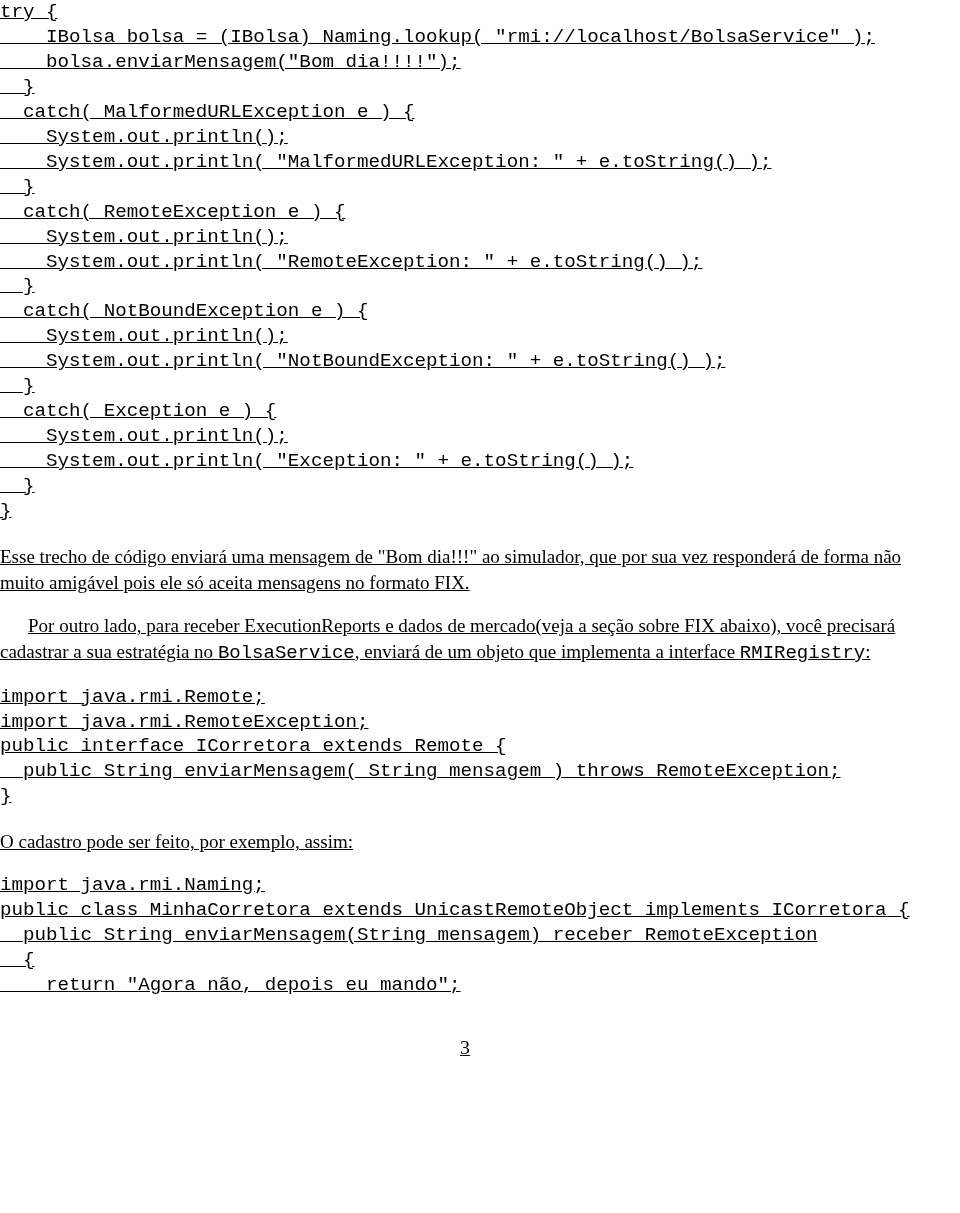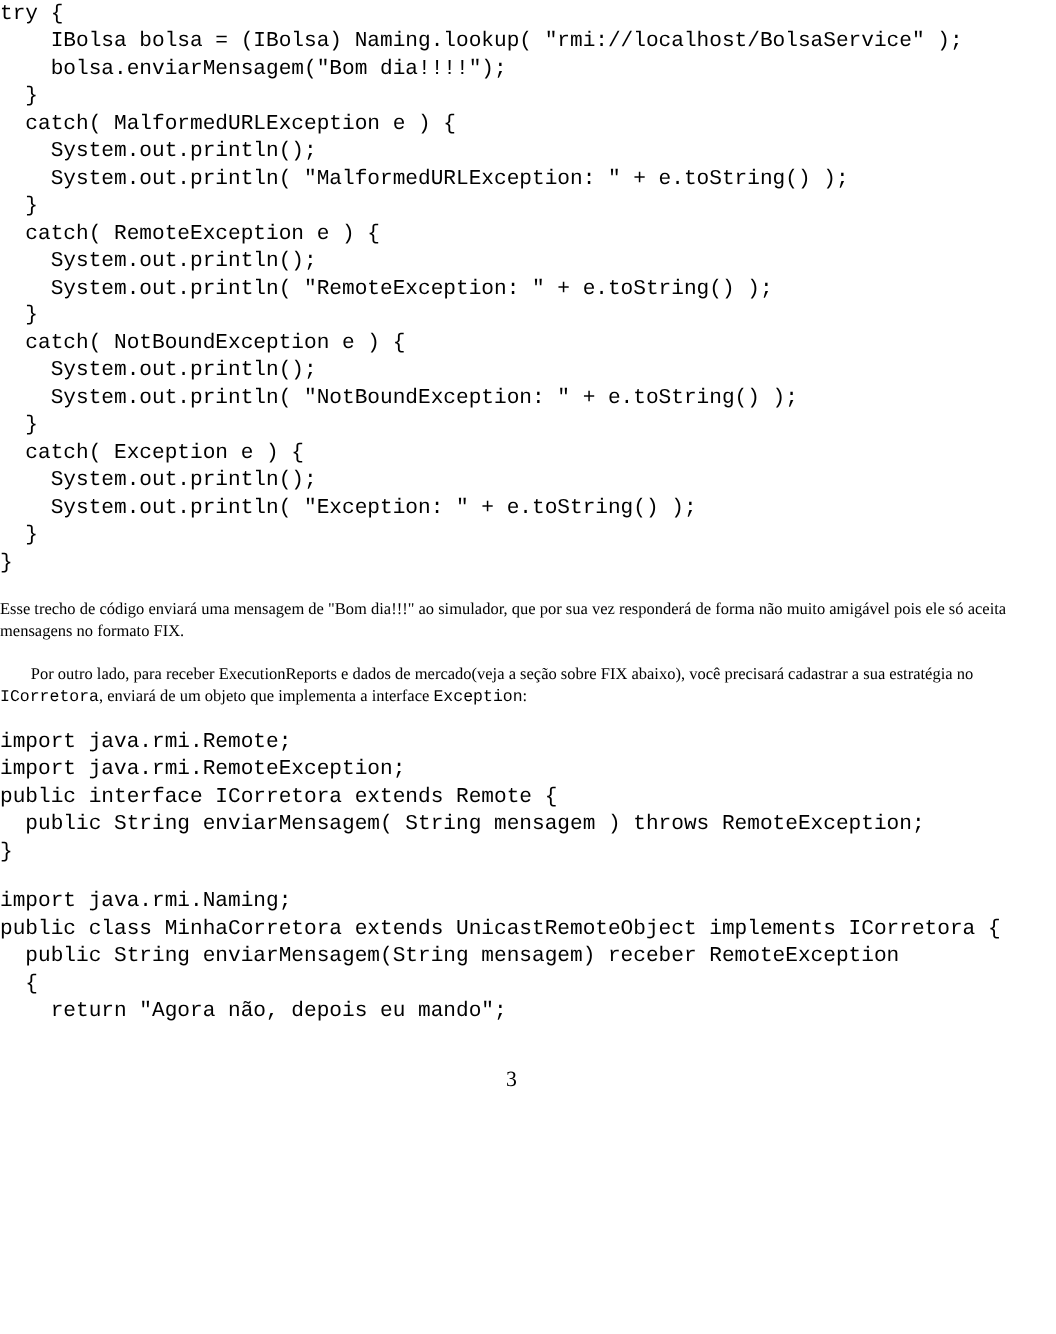--- a/index.html
+++ b/index.html
@@ -6,30 +6,31 @@
     margin: 0;
     padding: 0;
     font-family: Georgia, 'Times New Roman', serif;
     background: #fff;
     color: #000;
     width: 960px;
   }
   .page {
     padding: 0 30px 40px 0;
     box-sizing: border-box;
+    text-decoration: underline;
   }
   .code-block {
     font-family: 'Courier New', Courier, monospace;
     white-space: pre;
     font-size: 19.2px;
     line-height: 1.3;
     margin: 0 0 20px 0;
   }
   .body-text {
-    font-size: 15px;
+    font-size: 19px;
     line-height: 1.35;
     margin: 0 0 18px 0;
   }
   .body-text.indent-first {
     text-indent: 28px;
   }
   .mono-inline {
     font-family: 'Courier New', Courier, monospace;
   }
   .page-number {
@@ -60,28 +61,29 @@
     System.out.println( "NotBoundException: " + e.toString() );
   }
   catch( Exception e ) {
     System.out.println();
     System.out.println( "Exception: " + e.toString() );
   }
 }</div>
 
   <p class="body-text">Esse trecho de código enviará uma mensagem de "Bom dia!!!" ao simulador, que por sua vez responderá de forma não muito amigável pois ele só aceita mensagens no formato FIX.</p>
 
-  <p class="body-text indent-first"><span>Por outro lado, para receber ExecutionReports e dados de mercado(veja a seção sobre FIX abaixo), você precisará cadastrar a sua estratégia no </span><span class="mono-inline">ICorretora</span><span>, enviará de um objeto que implementa a interface </span><span class="mono-inline">Exception</span><span>:</span></p>
+  <p class="body-text indent-first"><span>Por outro lado, para receber ExecutionReports e dados de mercado(veja a seção sobre FIX abaixo), você precisará cadastrar a sua estratégia no </span><span class="mono-inline">BolsaService</span><span>, enviará de um objeto que implementa a interface </span><span class="mono-inline">RMIRegistry</span><span>:</span></p>
 
   <div class="code-block">import java.rmi.Remote;
 import java.rmi.RemoteException;
 public interface ICorretora extends Remote {
   public String enviarMensagem( String mensagem ) throws RemoteException;
 }</div>
 
+  <p class="body-text">O cadastro pode ser feito, por exemplo, assim:</p>
 
   <div class="code-block">import java.rmi.Naming;
 public class MinhaCorretora extends UnicastRemoteObject implements ICorretora {
   public String enviarMensagem(String mensagem) receber RemoteException
   {
     return "Agora não, depois eu mando";</div>
 
   <div class="page-number">3</div>
 
 </div>

